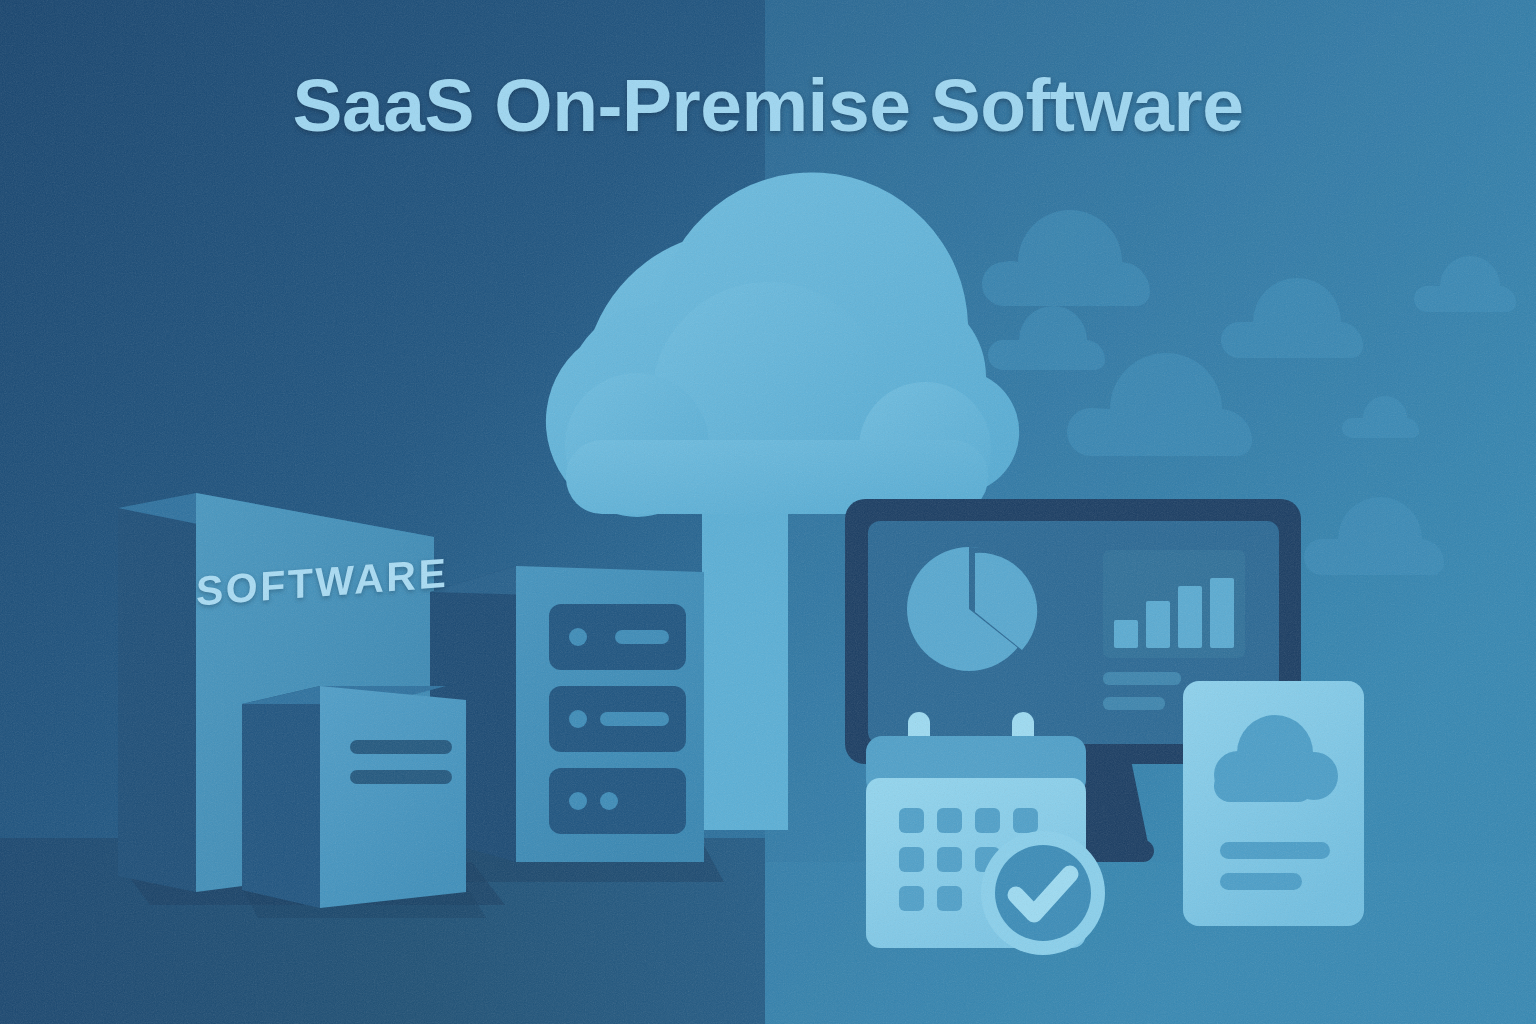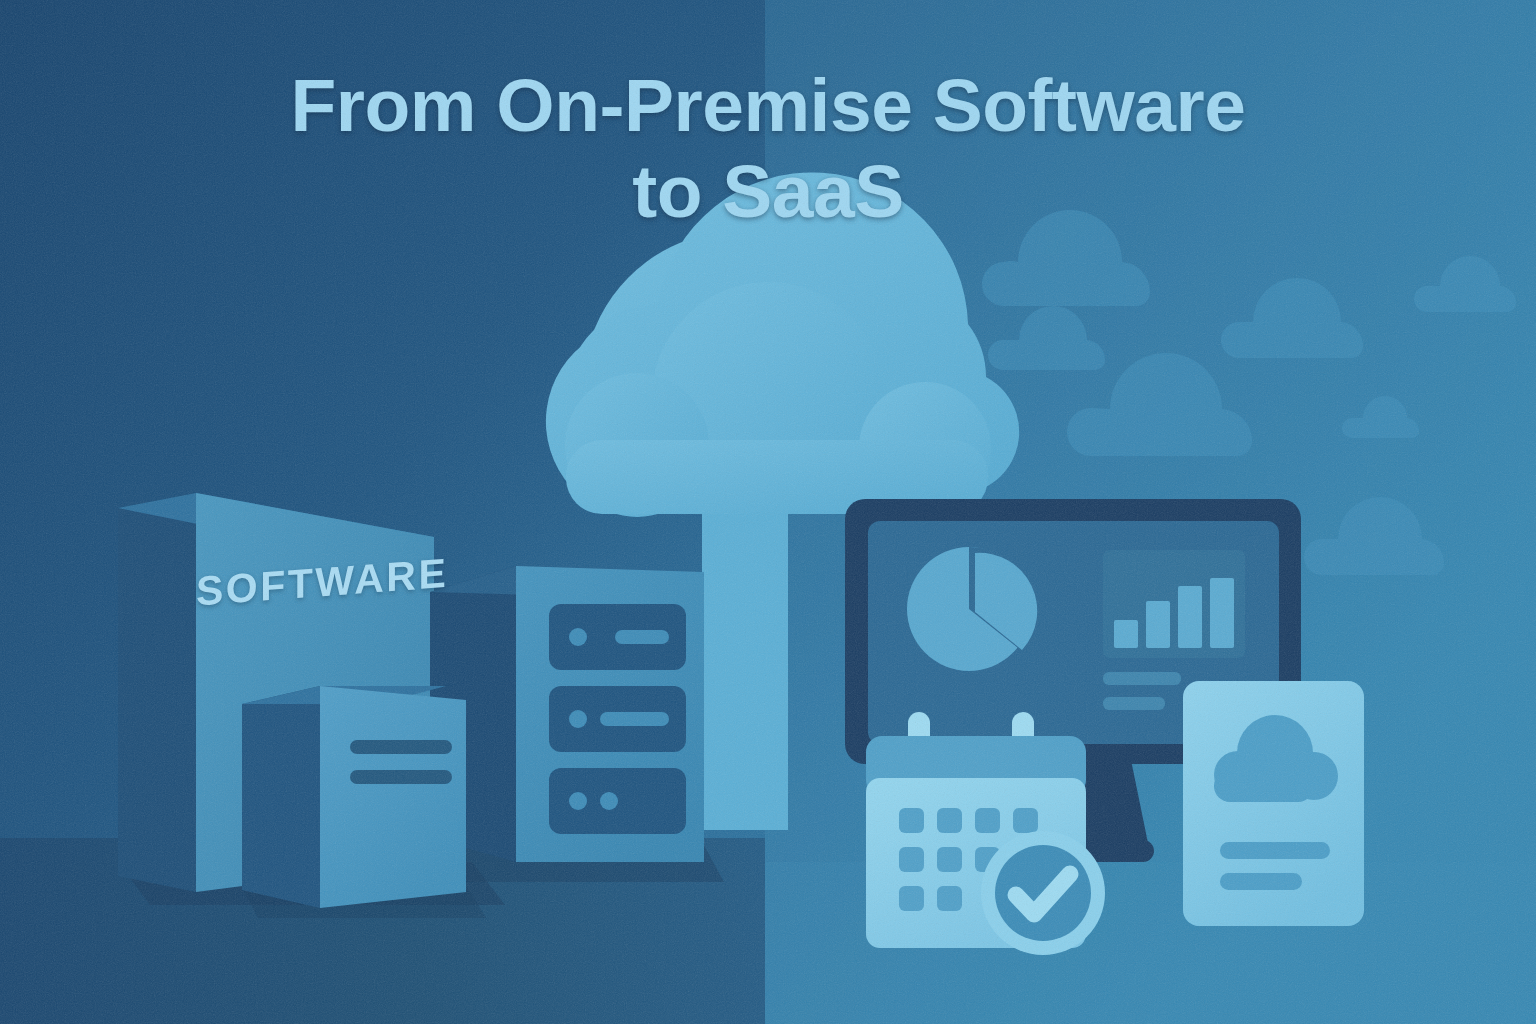--- a/index.html
+++ b/index.html
@@ -262,22 +262,21 @@
 
       <g>
         <circle cx="1043" cy="893" r="62" fill="#8ad0ec"></circle>
         <circle cx="1043" cy="893" r="48" fill="#3b8cb8"></circle>
         <path d="M1016,895 l18,19 l36,-40" fill="none" stroke="#9ddbf2" stroke-width="17" stroke-linecap="round" stroke-linejoin="round"></path>
       </g>
     </g>
   </svg>
 
   <div id="titleBlock">
-    <span class="tline">From On-Premise Software</span>
-    <span class="tline">to SaaS</span>
+    <span class="tline">SaaS On-Premise Software</span>
   </div>
 
   <div id="swLabel">SOFTWARE</div>
 
   <svg id="noise" viewBox="0 0 1536 1024" preserveAspectRatio="none">
     <defs>
       <filter id="grain">
         <feTurbulence type="fractalNoise" baseFrequency="0.9" numOctaves="3" stitchTiles="stitch"></feTurbulence>
         <feColorMatrix type="saturate" values="0"></feColorMatrix>
       </filter>

